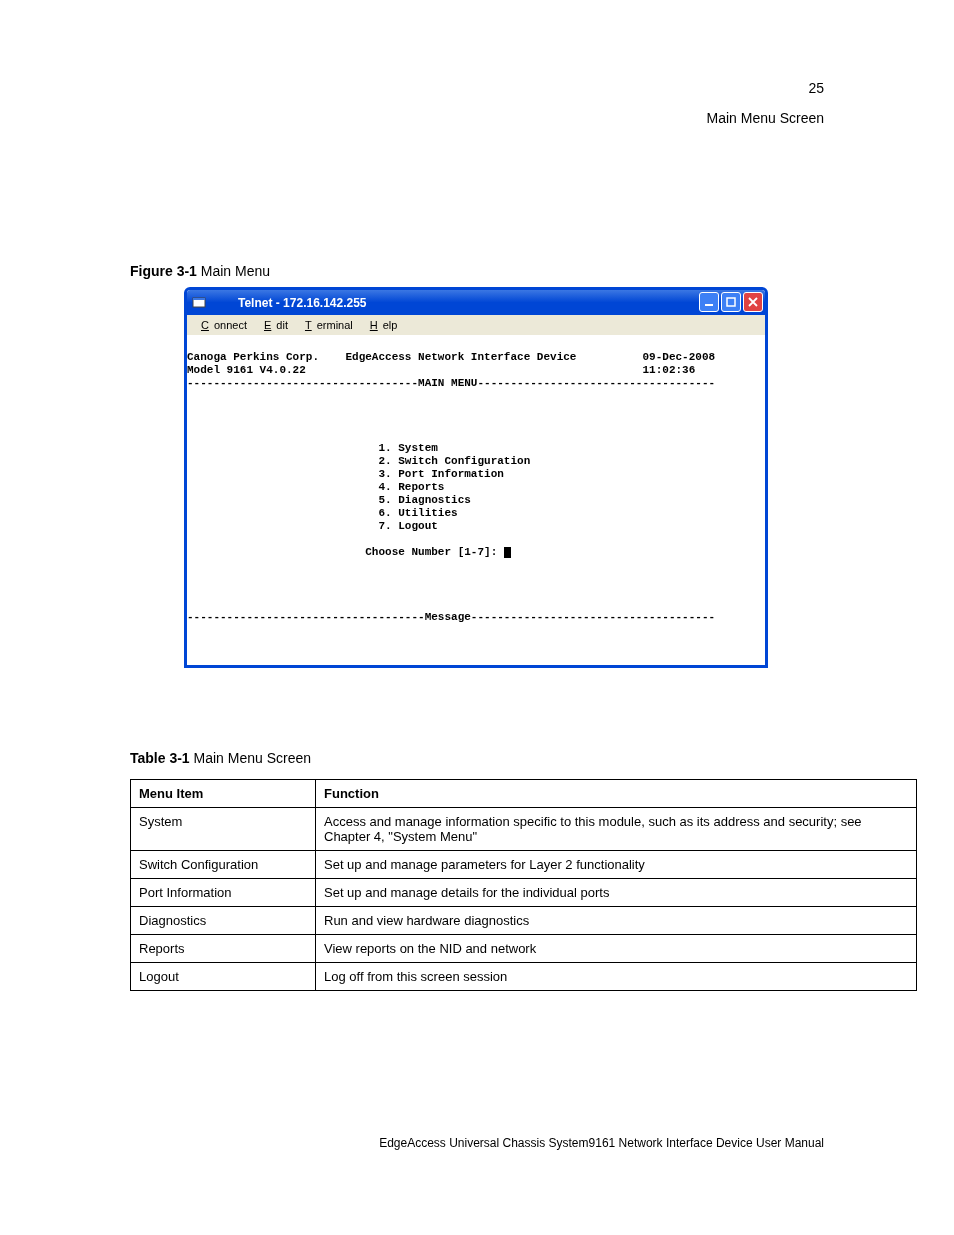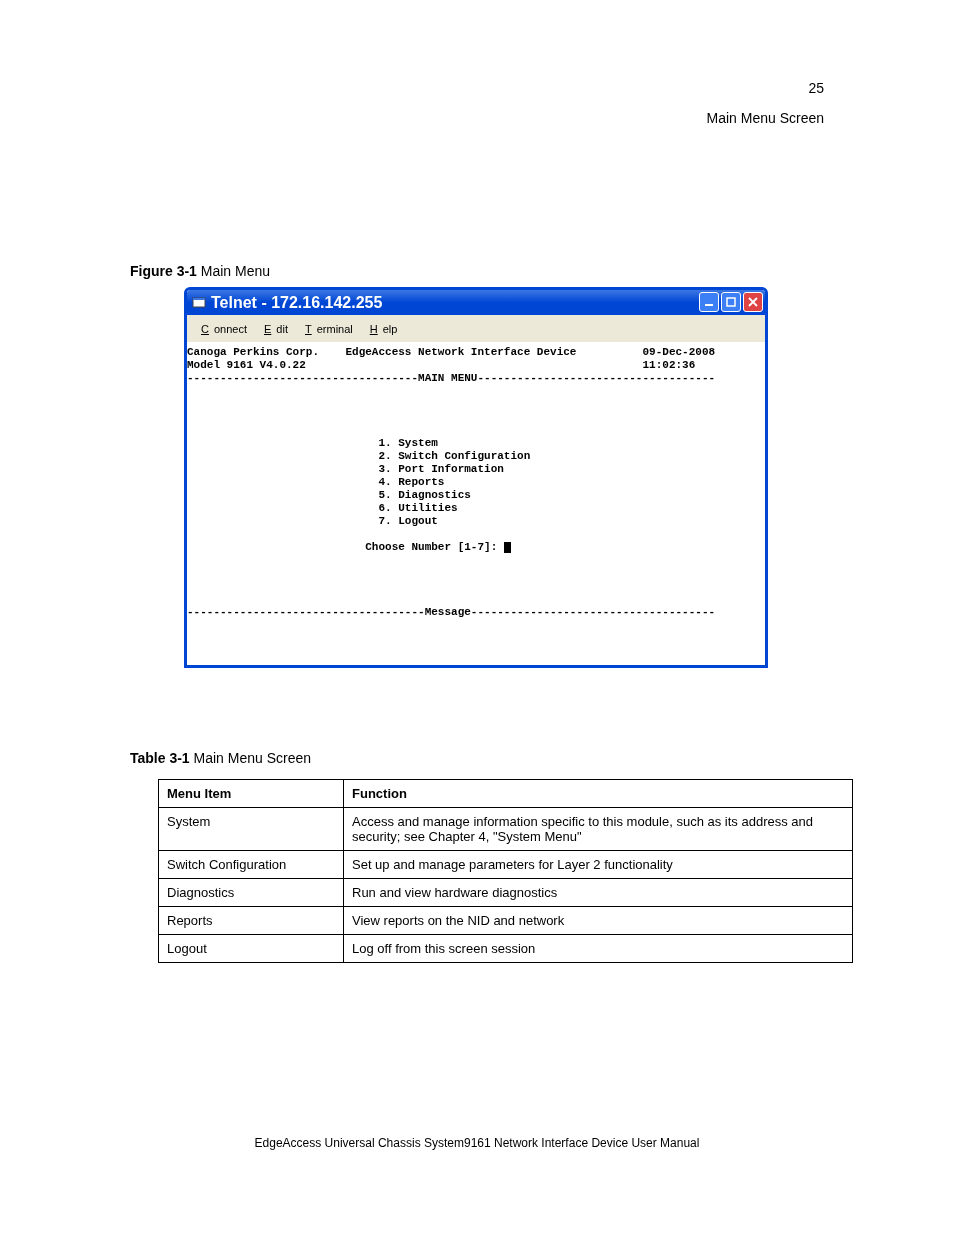--- a/index.html
+++ b/index.html
@@ -53,23 +53,24 @@
   }
   .titlebar-icon {
     width: 16px; height: 16px;
     margin-right: 4px;
     display: inline-flex;
     align-items: center;
     justify-content: center;
   }
   .titlebar-text {
     color: #fff;
-    font-size: 16px;
+    font-size: 12px;
     font-weight: bold;
     font-family: "Tahoma", Arial, sans-serif;
+    margin-left: 27px;
   }
   .window-controls {
     position: absolute;
     right: 2px;
     top: 2px;
     display: flex;
     gap: 2px;
   }
   .win-btn {
     width: 20px;
@@ -78,39 +79,39 @@
     display: flex;
     align-items: center;
     justify-content: center;
     border: 1px solid #fff;
   }
   .win-btn.min, .win-btn.max { background: #3d80f5; }
   .win-btn.close { background: #e04343; }
   .win-btn svg { width: 10px; height: 10px; }
 
   .menubar {
-    height: 27px;
+    height: 20px;
     background: #ece9d8;
     display: flex;
     align-items: center;
     padding: 0 4px;
     font-size: 11px;
     font-family: "Tahoma", Arial, sans-serif;
     gap: 2px;
   }
   .menubar span { padding: 2px 5px; }
   .menubar .ul { text-decoration: underline; }
 
   .terminal {
     background: #fff;
     color: #000;
     font-family: "Courier New", monospace;
     font-size: 11px;
     line-height: 13px;
-    padding: 4px 0;
+    padding: 16px 0;
     white-space: pre;
     font-weight: bold;
     height: calc(100% - 45px);
     overflow: hidden;
   }
   .terminal .cursor {
     display: inline-block;
     width: 7px;
     height: 11px;
     background: #000;
@@ -124,44 +125,43 @@
     font-size: 14px;
     text-align: center;
   }
   .table-caption .bold { font-weight: bold; }
 
   
   .menu-table {
     position: absolute;
     top: 779px;
     left: 130px;
-    width: 695px;
+    width: 787px;
     border-collapse: collapse;
     font-size: 13px;
-    margin-left: 28px;
   }
   .menu-table th, .menu-table td {
     border: 1px solid #000;
     padding: 6px 8px;
     text-align: left;
     vertical-align: top;
   }
   .menu-table th {
     font-weight: bold;
   }
   .menu-table .col1 { width: 185px; }
 
   .footer {
     position: absolute;
     bottom: 85px;
     left: 130px;
     right: 130px;
     font-size: 12px;
     display: flex;
-    justify-content: center;
+    justify-content: flex-end;
   }
 </style>
 </head>
 <body>
 
 <div class="page-number">25</div>
 <div class="page-title">Main Menu Screen</div>
 
 <div class="figure-caption">
   <span class="bold">Figure 3-1</span>
@@ -242,20 +242,24 @@
   <tbody id="table-body">
       <tr>
         <td class="col1">System</td>
         <td>Access and manage information specific to this module, such as its address and security; see Chapter 4, "System Menu"</td>
       </tr>
       <tr>
         <td class="col1">Switch Configuration</td>
         <td>Set up and manage parameters for Layer 2 functionality</td>
       </tr>
       <tr>
+        <td class="col1">Port Information</td>
+        <td>Set up and manage details for the individual ports</td>
+      </tr>
+      <tr>
         <td class="col1">Diagnostics</td>
         <td>Run and view hardware diagnostics</td>
       </tr>
       <tr>
         <td class="col1">Reports</td>
         <td>View reports on the NID and network</td>
       </tr>
       <tr>
         <td class="col1">Logout</td>
         <td>Log off from this screen session</td>

